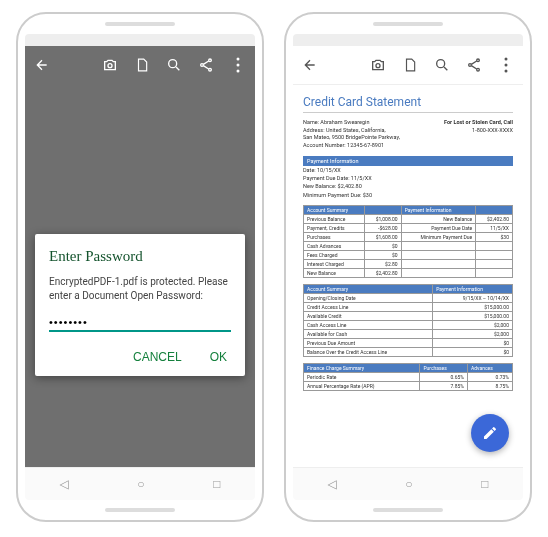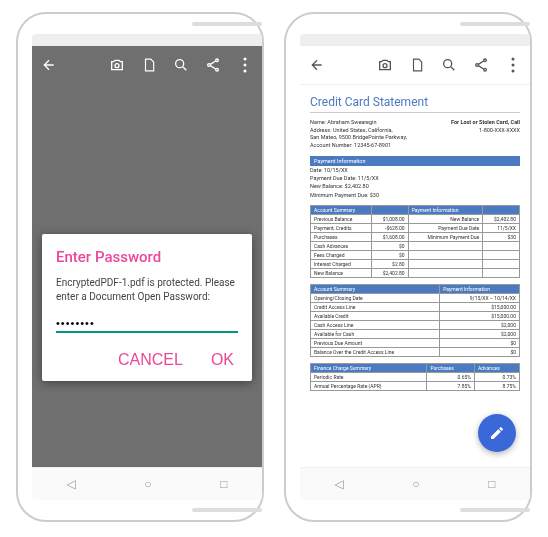--- a/index.html
+++ b/index.html
@@ -13,21 +13,21 @@
   }
   .phone {
     width: 248px;
     height: 510px;
     border: 2px solid #ccc;
     border-radius: 30px;
     background: #fff;
     position: relative;
     display: flex;
     flex-direction: column;
-    align-items: flex-end;
+    align-items: center;
     box-sizing: border-box;
   }
   .speaker-top, .speaker-bottom {
     width: 70px;
     height: 4px;
     background: #ddd;
     border-radius: 2px;
     margin: 8px 0;
   }
   .screen {
@@ -71,35 +71,35 @@
   .dialog {
     position:absolute;
     left:10px;right:10px;top:150px;
     background:#fff;
     border-radius:2px;
     box-shadow:0 2px 10px rgba(0,0,0,0.4);
     padding:14px 14px 6px 14px;
     box-sizing:border-box;
   }
   .dialog-title {
-    font-size:15px;font-weight:500;color:#ec4899;margin-bottom:10px;
+    font-size:15px;font-weight:500;color:#14532d;margin-bottom:10px;font-family:Liberation Serif, serif;
   }
   .dialog-msg {
     font-size:10px;color:#444;line-height:1.4;margin-bottom:8px;
   }
   .pw-input {
     width:100%;border:none;border-bottom:2px solid #009688;
     font-size:11px;padding:2px 0;outline:none;letter-spacing:1px;
     box-sizing:border-box;
   }
   .dialog-actions {
     display:flex;justify-content:flex-end;gap:20px;margin-top:12px;
   }
   .dialog-btn {
-    color:#ec4899;font-size:16px;font-weight:500;background:none;border:none;cursor:pointer;
+    color:#15803d;font-size:12px;font-weight:500;background:none;border:none;cursor:pointer;
     padding:6px 4px;
   }
   
   .navbar {
     height:32px;display:flex;justify-content:space-around;align-items:center;
     border-top:1px solid #eee;background:#fafafa;
   }
   .nav-icn{color:#999;font-size:12px;}
   
   .doc {

